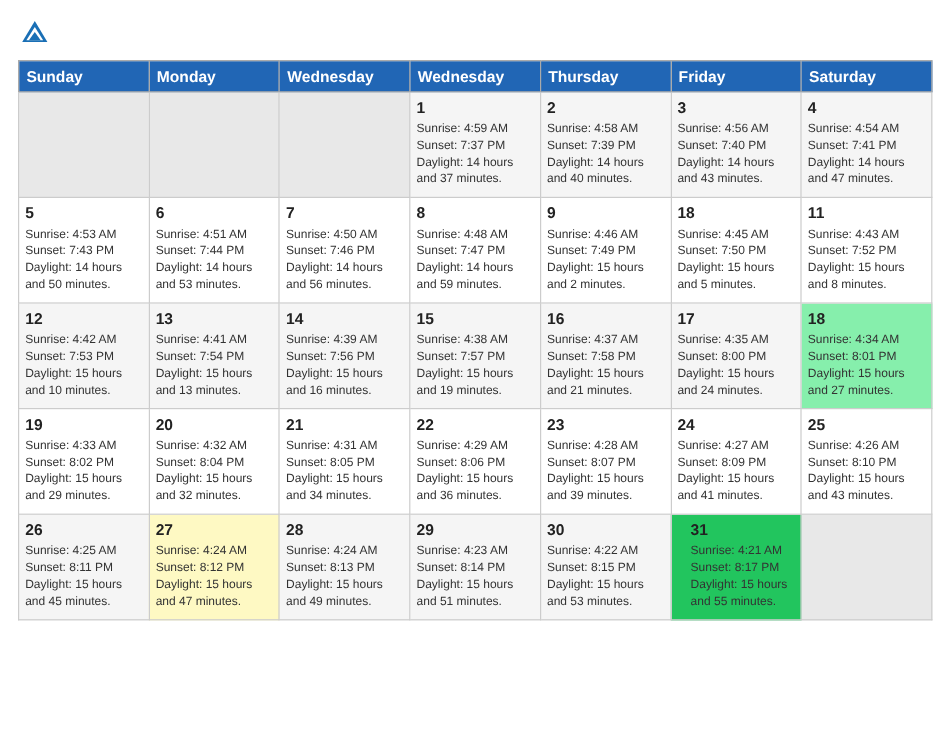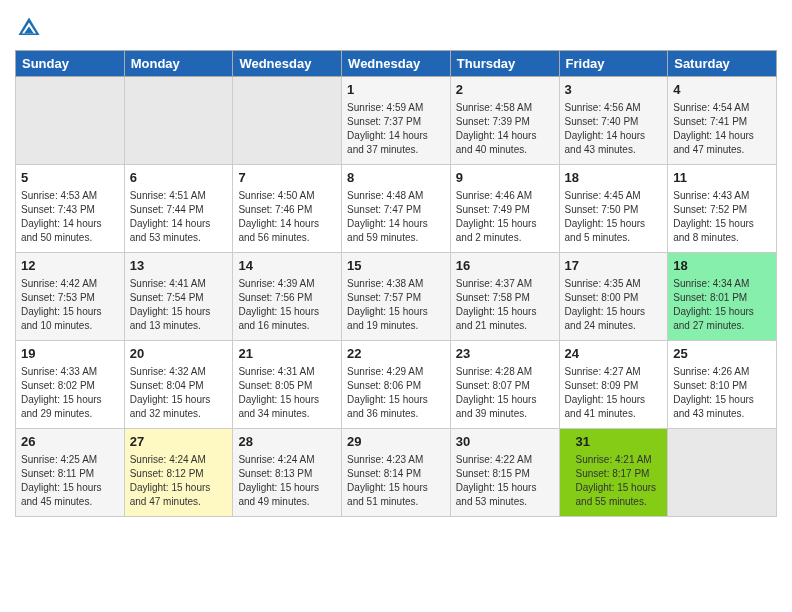--- a/index.html
+++ b/index.html
@@ -254,21 +254,21 @@
             <div class="day-info">Sunrise: 4:24 AM<br>Sunset: 8:13 PM<br>Daylight: 15 hours and 49 minutes.</div>
           </td>
           <td style="background: rgb(245, 245, 245);">
             <span class="day-number">29</span>
             <div class="day-info">Sunrise: 4:23 AM<br>Sunset: 8:14 PM<br>Daylight: 15 hours and 51 minutes.</div>
           </td>
           <td style="background: rgb(245, 245, 245);">
             <span class="day-number">30</span>
             <div class="day-info">Sunrise: 4:22 AM<br>Sunset: 8:15 PM<br>Daylight: 15 hours and 53 minutes.</div>
           </td>
-          <td style="background: #84cc16; padding-left: 16px;">
+          <td style="background: #22c55e; padding-left: 16px;">
             <span class="day-number">31</span>
             <div class="day-info">Sunrise: 4:21 AM<br>Sunset: 8:17 PM<br>Daylight: 15 hours and 55 minutes.</div>
           </td>
           <td class="empty" style="background: rgb(224, 224, 224);"></td>
         </tr>
       </tbody>
   </table>
 </div>
 
 </body></html>

